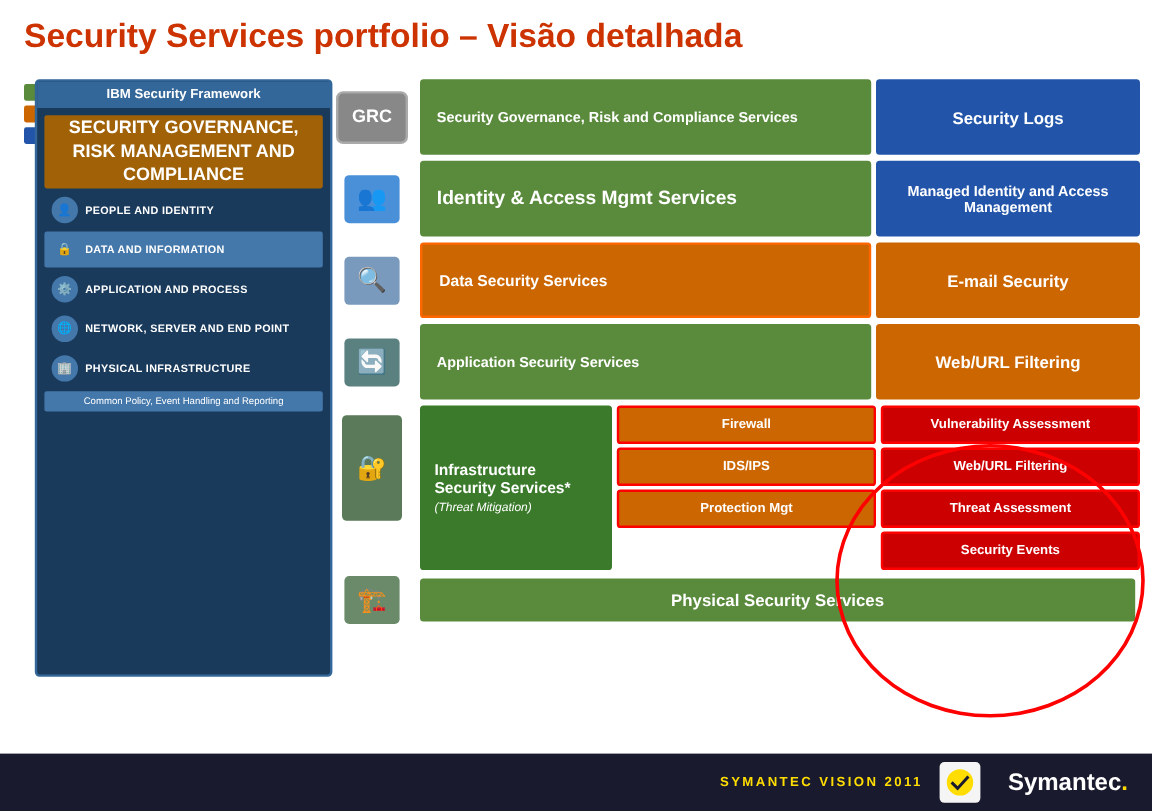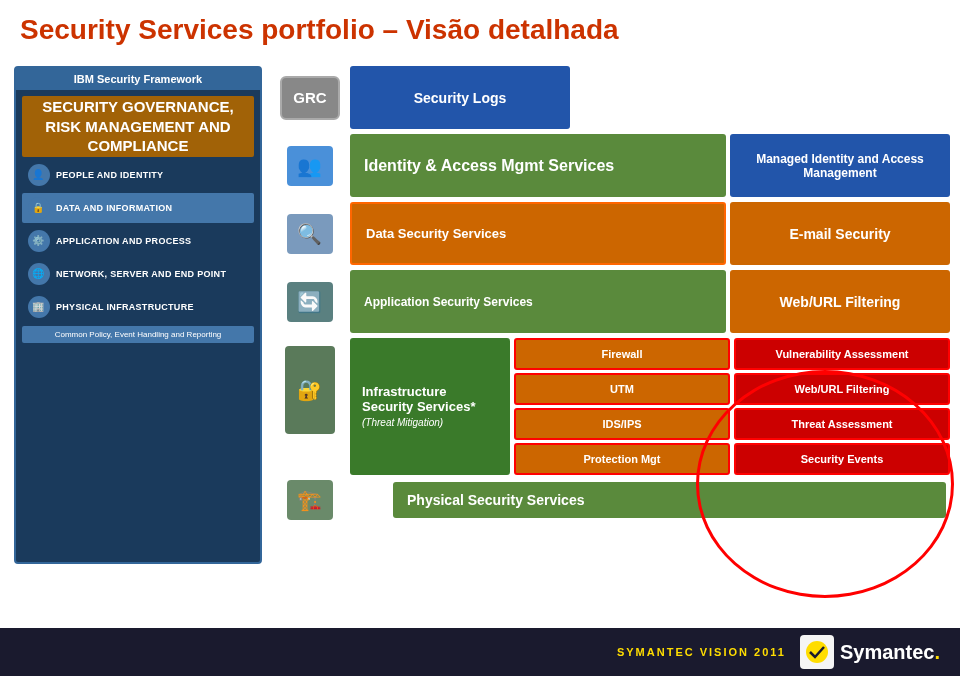--- a/index.html
+++ b/index.html
@@ -36,21 +36,21 @@
       width: 18px;
       height: 14px;
       margin-right: 6px;
       border-radius: 2px;
     }
 
     
     .ibm-framework {
       position: absolute;
       top: 66px;
-      left: 14px;
+      left: 29px;
       width: 248px;
       height: 498px;
       border: 2px solid #336699;
       background: #1a3a5c;
       border-radius: 4px;
     }
     .ibm-framework-title {
       background: #336699;
       color: white;
       font-size: 11px;
@@ -244,21 +244,21 @@
       display: flex; align-items: center; justify-content: center;
     }
     .phys-row-middle {
       flex: 1;
       background: #3a7a2a;
       color: white;
       font-size: 14px;
       font-weight: bold;
       padding: 10px 14px;
       border-radius: 3px;
-      margin-left: 43px;
+      text-align: center;
     }
 
     
     .bottom-bar {
       position: absolute;
       bottom: 0;
       left: 0;
       width: 960px;
       height: 48px;
       background: #1a1a2e;
@@ -268,21 +268,21 @@
       padding: 0 20px;
       gap: 14px;
     }
     .symantec-text {
       color: #ffdd00;
       font-size: 11px;
       letter-spacing: 2px;
       font-weight: bold;
     }
     .symantec-logo {
-      display: flex; align-items: center; gap: 6px;
+      display: flex; align-items: center; gap: 23px;
     }
     .symantec-icon {
       width: 34px;
       height: 34px;
       background: #f5f5f5;
       border-radius: 4px;
       display: flex; align-items: center; justify-content: center;
       font-size: 18px;
     }
     .symantec-name {
@@ -350,20 +350,21 @@
   <div class="ibm-policy-bar">Common Policy, Event Handling and Reporting</div>
 
 </div>
 
 <div class="main-area">
 
   <div class="service-row" style="margin-top:0;">
     <div class="row-icon-cell">
       <div class="grc-icon">GRC</div>
     </div>
+    <div class="row-middle" style="background:#5a8a3c;font-size:12px;">Security Governance, Risk and Compliance Services</div>
     <div class="row-right" style="background:#2255aa;font-size:14px;font-weight:bold;text-align:center;">Security Logs</div>
   </div>
 
   <div class="service-row">
     <div class="row-icon-cell">
       <div class="row-icon-img" style="background:#4a90d9;font-size:20px;">👥</div>
     </div>
     <div class="row-middle" style="background:#5a8a3c;font-size:16px;">Identity &amp; Access Mgmt Services</div>
     <div class="row-right" style="background:#2255aa;font-size:12px;font-weight:bold;text-align:center;">Managed Identity and Access Management</div>
   </div>
@@ -387,21 +388,20 @@
   <div class="infra-section">
     <div class="infra-icon-cell">
       <div class="row-icon-img" style="background:#5a7a5a;font-size:20px;width:50px;height:88px;">🔐</div>
     </div>
     <div class="infra-middle">
       <span>Infrastructure Security Services*<br><em style="font-size:10px;font-weight:normal;">(Threat Mitigation)</em></span>
     </div>
     <div class="infra-right-cols">
       <div class="infra-sub-col">
         <div class="infra-cell">Firewall</div>
-        <div class="infra-cell">UTM</div>
         <div class="infra-cell">IDS/IPS</div>
         <div class="infra-cell">Protection Mgt</div>
       </div>
       <div class="infra-sub-col">
         <div class="infra-cell right">Vulnerability Assessment</div>
         <div class="infra-cell right">Web/URL Filtering</div>
         <div class="infra-cell right">Threat Assessment</div>
         <div class="infra-cell right">Security Events</div>
       </div>
     </div>

